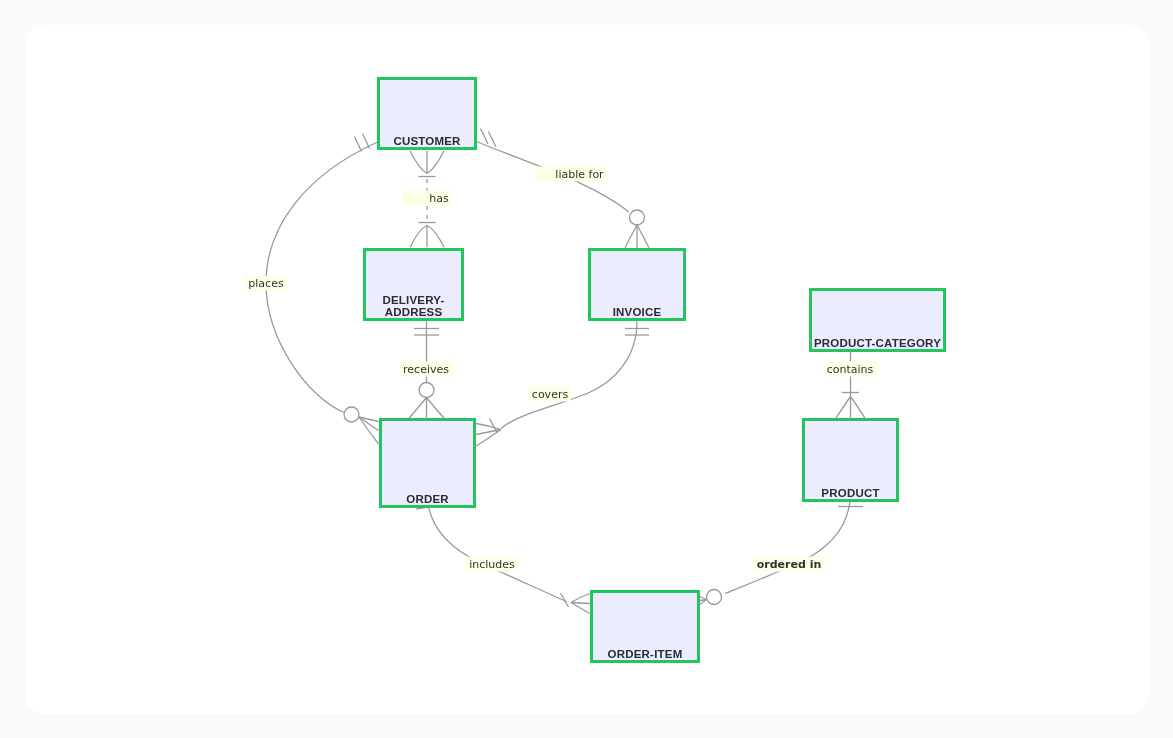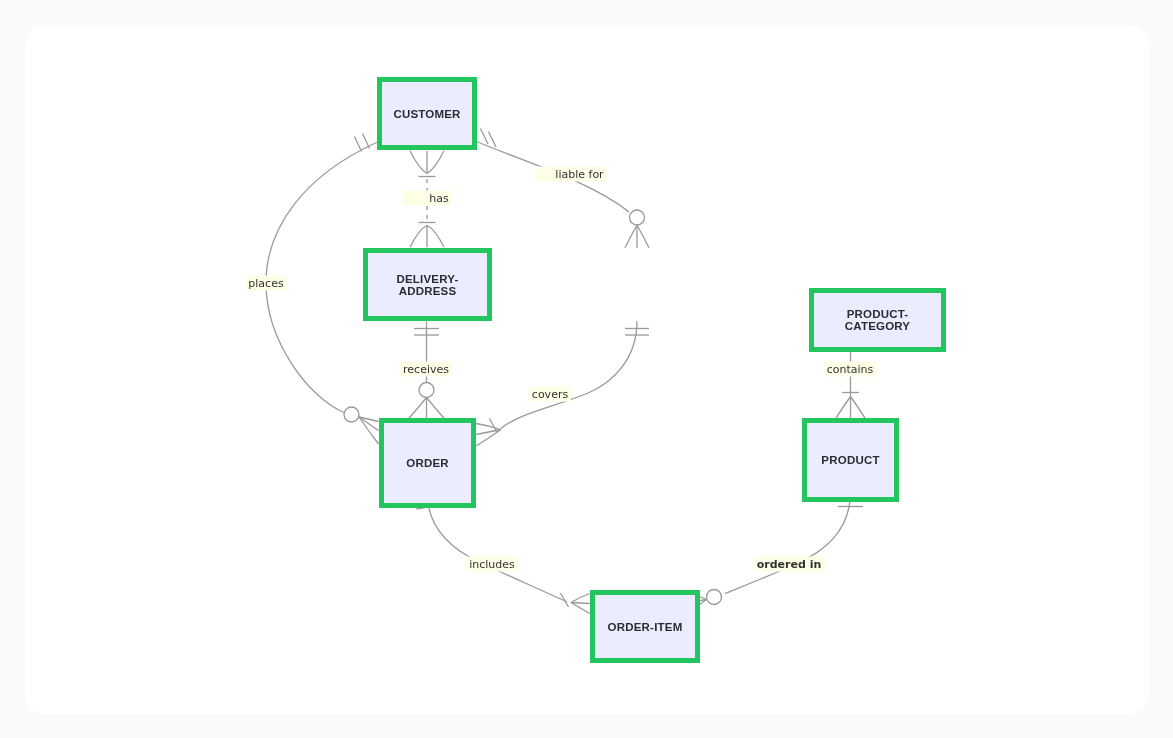--- a/index.html
+++ b/index.html
@@ -38,44 +38,44 @@
   }
   svg.wires circle {
     stroke: #999999;
     stroke-width: 1.3;
     fill: #ffffff;
   }
   .entity {
     position: absolute;
     box-sizing: border-box;
     background: #ECECFF;
-    border: 5px solid #22c55e;
+    border: 3px solid #22c55e;
     display: flex;
-    align-items: center;
+    align-items: flex-end;
     justify-content: center;
     text-align: center;
     font-family: "Liberation Sans", sans-serif;
     font-size: 11.5px;
     font-weight: 600;
     color: #2b2b33;
     letter-spacing: 0.2px;
   }
   .rel-label {
     position: absolute;
     transform: translate(-50%, -50%);
     background: #fcffe5;
     padding: 0 3px;
     line-height: 15px;
     font-size: 11px;
     color: #333333;
     white-space: nowrap;
   }
   
   .e-customer          { left: 352px; top: 52px;  width: 100px; height: 73px; }
-  .e-delivery-address  { left: 338px; top: 223px; width: 129px; height: 73px; }
+  .e-delivery-address  { left: 338px; top: 223px; width: 101px; height: 73px; }
   .e-invoice           { left: 563px; top: 223px; width: 98px;  height: 73px; }
   .e-product-category  { left: 784px; top: 223px; width: 137px; height: 64px; margin-top: 40px; }
   .e-order             { left: 354px; top: 393px; width: 97px;  height: 90px; }
   .e-product           { left: 777px; top: 393px; width: 97px;  height: 84px; }
   .e-order-item        { left: 565px; top: 565px; width: 110px;  height: 73px; }
   
   .l-has        { left: 402px;   top: 173px; padding-left: 27px; }
   .l-places     { left: 241px;   top: 258px; }
   .l-liable-for { left: 546px;   top: 149px; padding-left: 20px; }
   .l-receives   { left: 401px;   top: 344px; }
@@ -206,20 +206,23 @@
         </g>
       </g>
     </svg>
 
     <div class="entity e-customer">
       <span>CUSTOMER</span>
     </div>
     <div class="entity e-delivery-address">
       <span>DELIVERY-ADDRESS</span>
     </div>
+    <div class="entity e-invoice">
+      <span>INVOICE</span>
+    </div>
     <div class="entity e-product-category">
       <span>PRODUCT-CATEGORY</span>
     </div>
     <div class="entity e-order">
       <span>ORDER</span>
     </div>
     <div class="entity e-product">
       <span>PRODUCT</span>
     </div>
     <div class="entity e-order-item">

